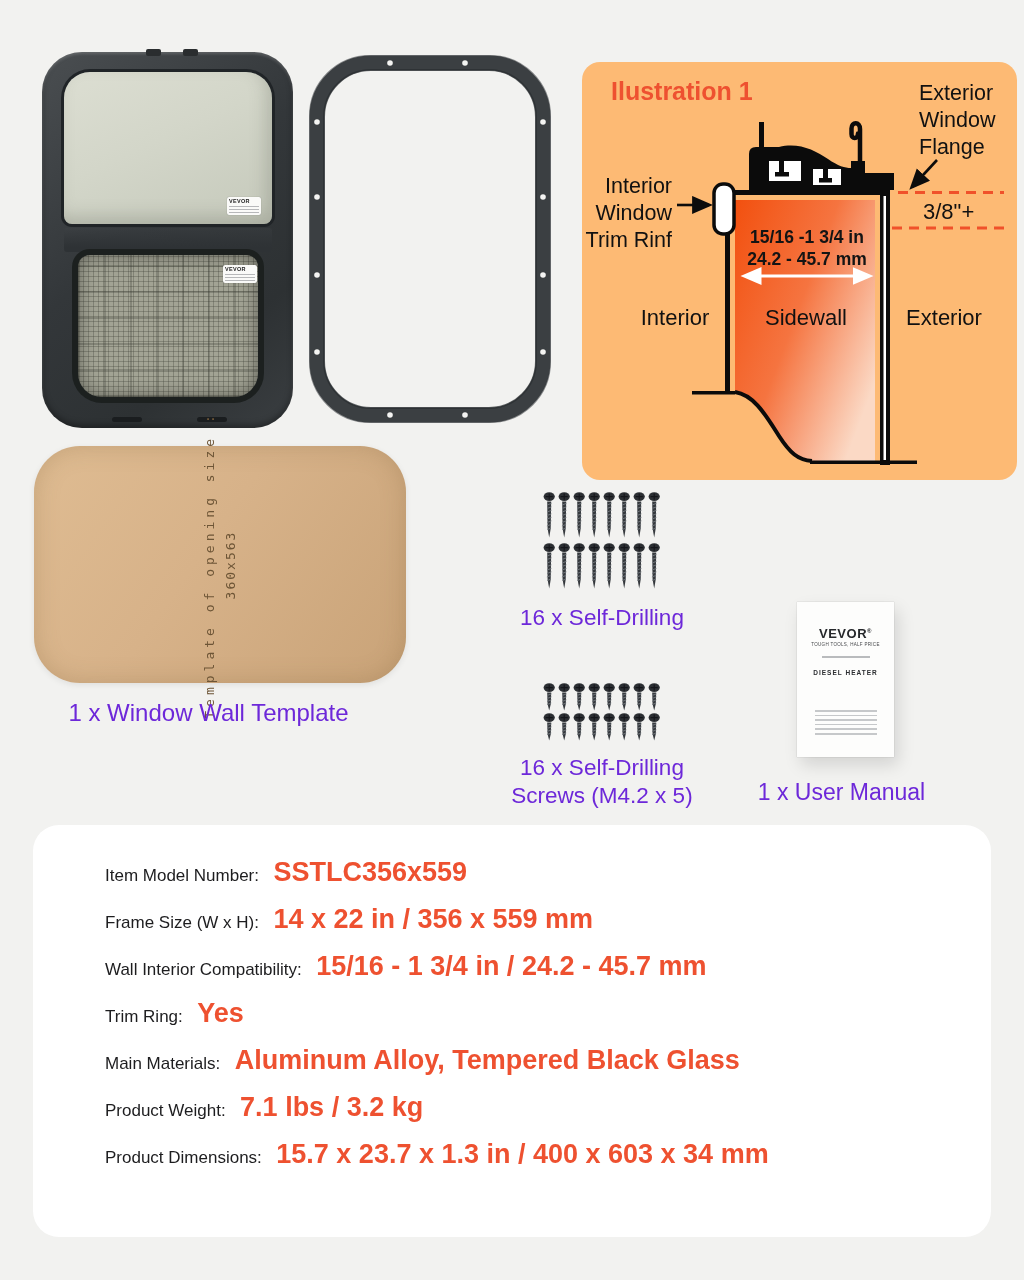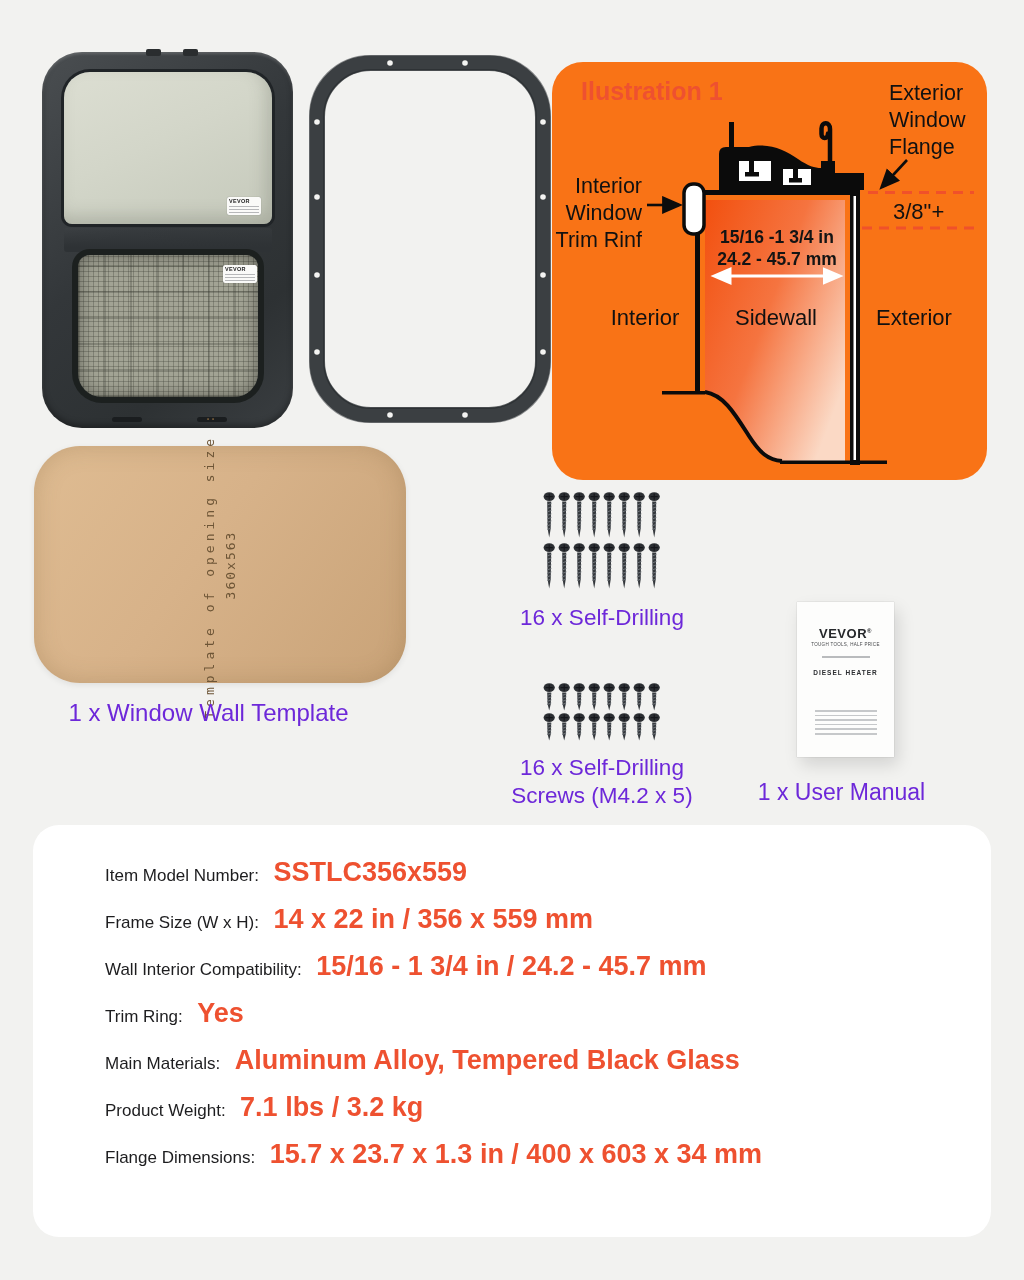--- a/index.html
+++ b/index.html
@@ -35,21 +35,21 @@
   .s-glass{left:163px;top:125px;}
   .s-screen{left:145px;top:10px;}
   .st-brand{display:block;font-size:5.5px;font-weight:bold;letter-spacing:.3px;color:#222;line-height:6px;}
   .st-lines{display:block;height:8px;
     background:repeating-linear-gradient(0deg,#b7b8ba 0 1px,transparent 1px 3px);margin-top:1px;}
 
   
   .trim-ring{left:308px;top:55px;width:244px;height:368px;}
 
   
-  .illus-card{left:552px;top:62px;width:435px;height:418px;background:#f97316;border-radius:31px;}
+  .illus-card{left:582px;top:62px;width:435px;height:418px;background:#fdba74;border-radius:18px;}
   .illus-svg{position:absolute;inset:0;}
   .illus-svg text{font-family:"Liberation Sans",sans-serif;}
 
   
   .template-photo{left:34px;top:446px;width:372px;height:237px;border-radius:46px;
     background:linear-gradient(125deg,#dfbc92 0%,#d7b289 45%,#c9a378 100%);
     box-shadow:inset 0 0 24px rgba(120,90,50,.25), 0 2px 6px rgba(0,0,0,.08);}
   .template-print{position:absolute;left:50%;top:50%;
     transform:translate(-50%,-50%) rotate(-90deg);text-align:center;white-space:nowrap;
     font-family:"DejaVu Sans Mono",monospace;color:#6d5536;}
@@ -315,18 +315,18 @@
     </div>
     <div class="spec-row">
       <span class="spec-label">Main Materials:</span>
       <span class="spec-value">Aluminum Alloy, Tempered Black Glass</span>
     </div>
     <div class="spec-row">
       <span class="spec-label">Product Weight:</span>
       <span class="spec-value">7.1 lbs / 3.2 kg</span>
     </div>
     <div class="spec-row">
-      <span class="spec-label">Flange Dimensions:</span>
+      <span class="spec-label">Product Dimensions:</span>
       <span class="spec-value">15.7 x 23.7 x 1.3 in / 400 x 603 x 34 mm</span>
     </div>
   </div>
 
 </div>
 
 </body></html>

